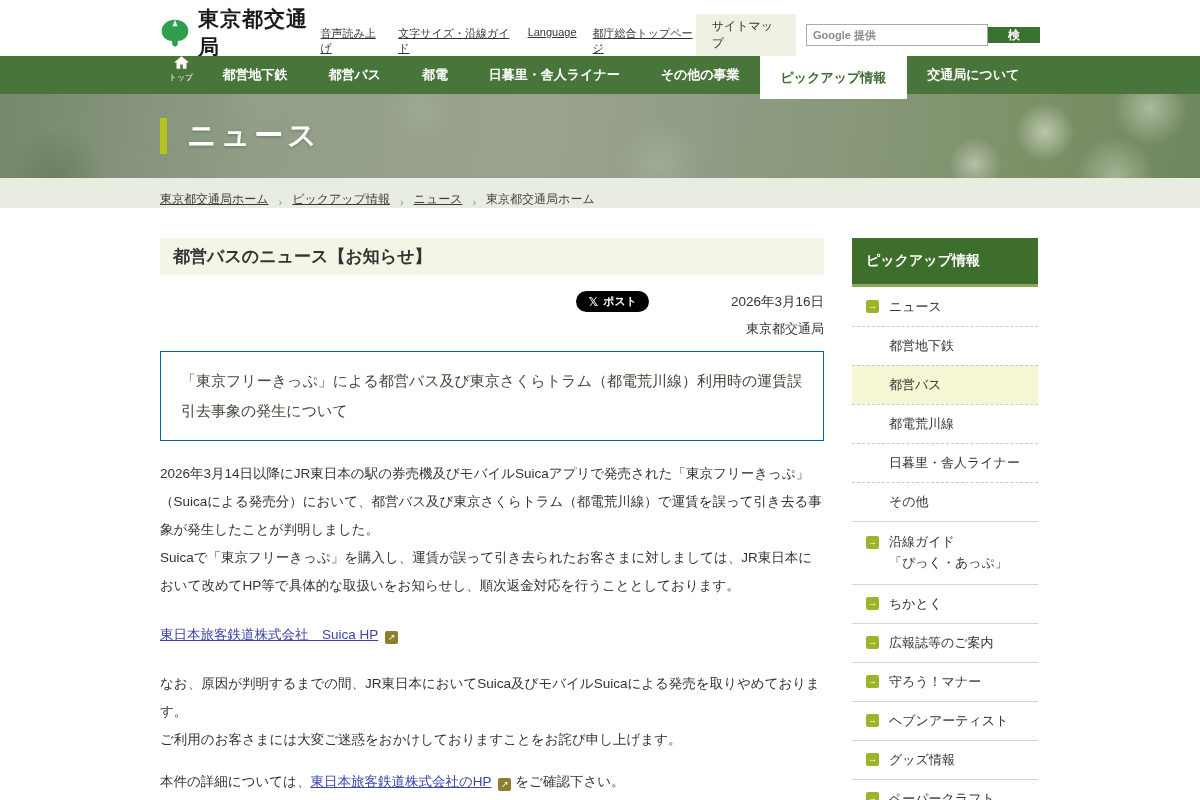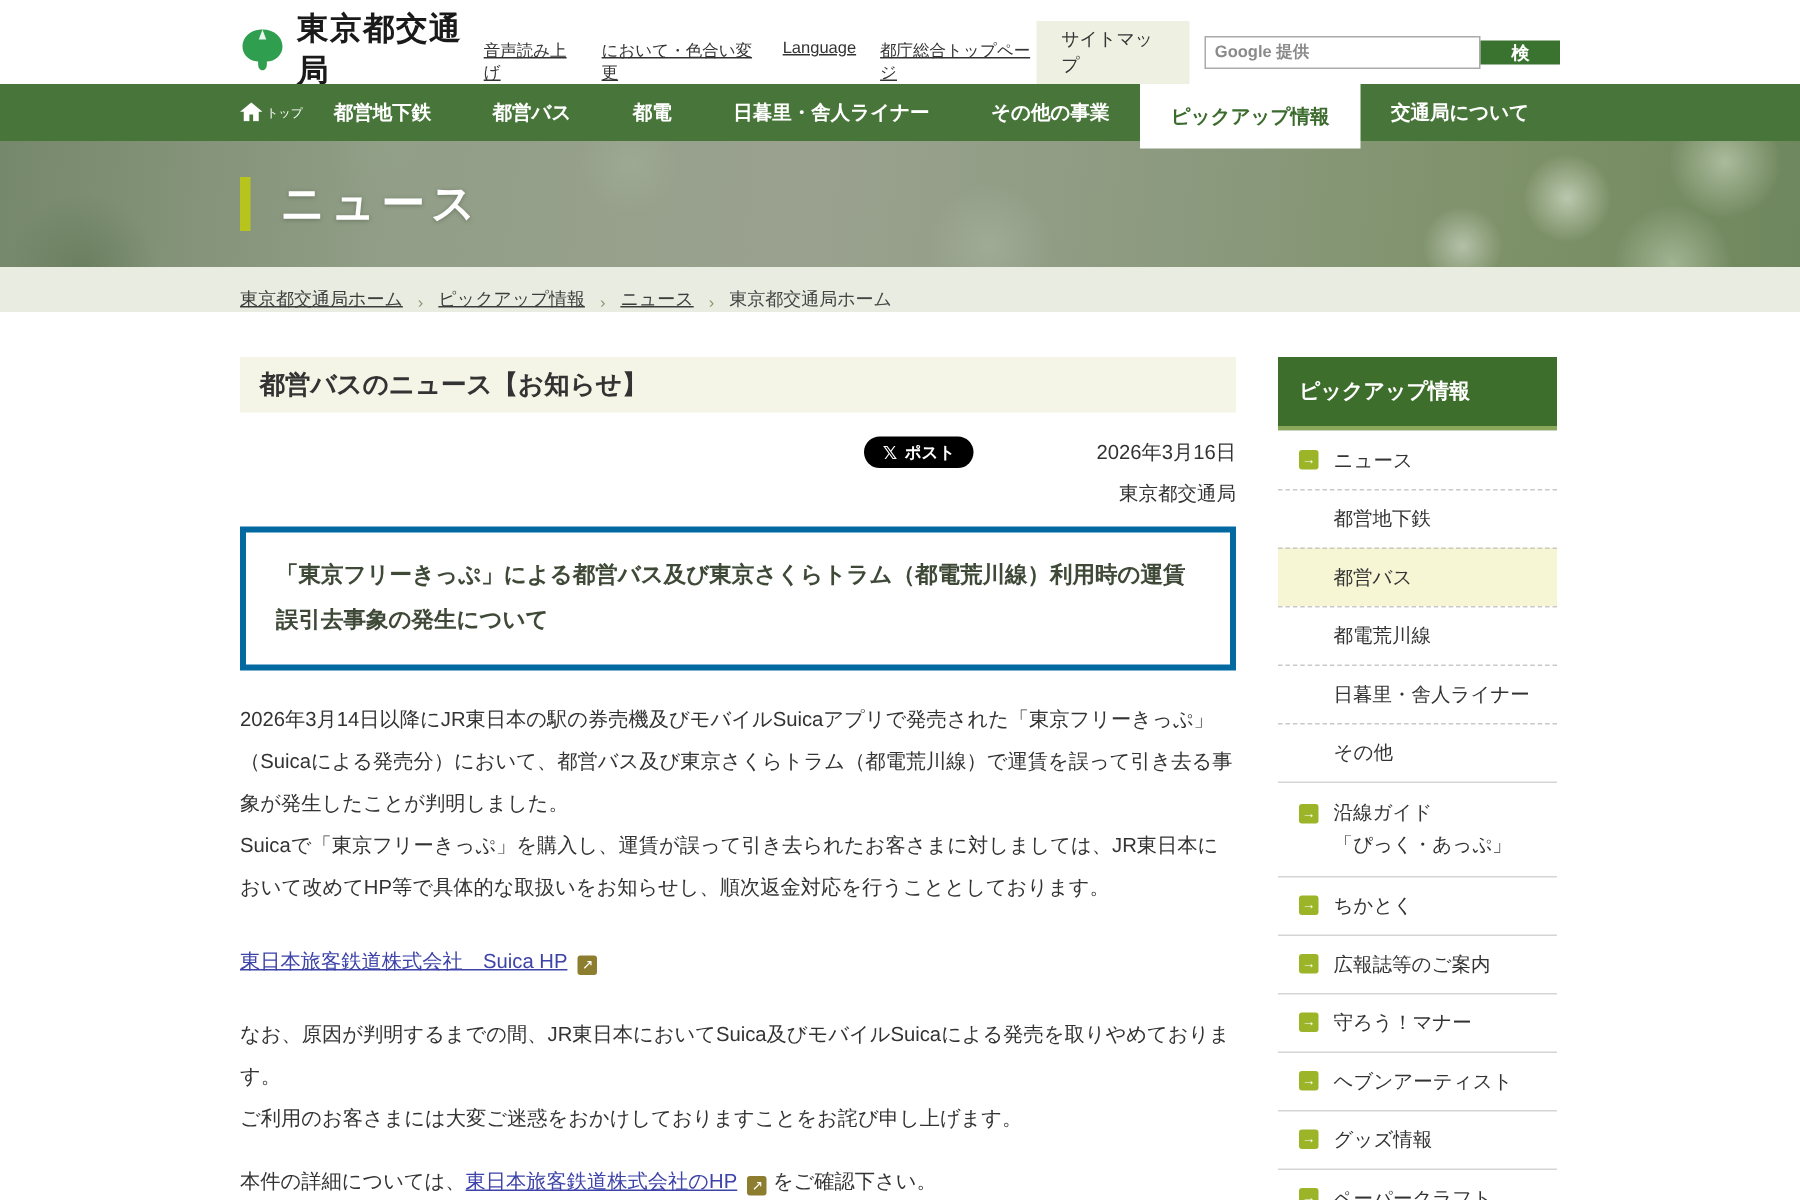--- a/index.html
+++ b/index.html
@@ -20,21 +20,21 @@
   .search-row { display:flex; align-items:center; margin-top:8px; }
   .sitemap-btn { background:#eef0e1; font-size:12px; color:#333; padding:4px 16px; margin-right:10px; }
   .search-input { width:195px; height:22px; border:1px solid #aaa; font-size:11px; padding:0 6px; color:#777; }
   .search-input::placeholder { color:#8a8a8a; font-weight:bold; }
   .search-btn { background:#3a7330; color:#fff; border:none; font-size:12px; font-weight:bold;
     height:16px; padding:0 15px; cursor:pointer; }
 
   
   .global-nav { background:#48763a; height:38px; position:relative; z-index:5; }
   .nav-inner { display:flex; height:38px; }
-  .nav-home { width:42px; display:flex; align-items:center; justify-content:space-between;
+  .nav-home { width:42px; display:flex; flex-direction:column; align-items:center; justify-content:flex-start;
     color:#fff; font-size:8px; gap:1px; cursor:pointer; }
   .nav-item { flex:1 1 auto; display:flex; align-items:center; justify-content:center;
     color:#fff; font-size:13px; font-weight:bold; cursor:pointer; white-space:nowrap; padding:0 10px; }
   .nav-item.active { background:#fff; color:#3c6b2e; height:43px; }
 
   
   .page-banner { height:84px; position:relative;
     background:
       radial-gradient(circle 42px at 1045px 38px, rgba(238,244,230,0.55), rgba(238,244,230,0) 70%),
       radial-gradient(circle 52px at 1150px 14px, rgba(225,235,215,0.5), rgba(225,235,215,0) 72%),
@@ -63,22 +63,22 @@
 
   
   .section-title-bar { background:#f5f5e7; padding:7px 13px; font-size:17px; font-weight:bold; color:#333; }
   .meta-row { display:flex; justify-content:flex-end; align-items:center; margin-top:16px; }
   .xpost-btn { background:#000; color:#fff; border-radius:13px; height:21px; padding:0 12px;
     display:flex; align-items:center; gap:5px; font-size:11px; font-weight:bold; cursor:pointer;
     margin-right:82px; }
   .xpost-x { font-size:12px; font-weight:bold; }
   .meta-date { font-size:13.5px; color:#333; }
   .meta-author { text-align:right; font-size:13px; color:#333; margin-top:8px; }
-  .headline-box { border:4px solid #0369a1; margin-top:13px; padding:14px 20px;
-    font-size:15px; font-weight:bold; color:#3e4937; line-height:2.0; }
+  .headline-box { border:1px solid #0369a1; margin-top:13px; padding:14px 20px;
+    font-size:15px; font-weight:normal; color:#3e4937; line-height:2.0; }
   .body-par { font-size:13.5px; line-height:28px; color:#333; }
   .par1 { margin-top:19px; }
   .link-line { margin-top:26px; font-size:13.5px; }
   .article-link { color:#3d43a8; text-decoration:underline; }
   .ext-icon { display:inline-block; width:13px; height:13px; background:#8d7d2f; color:#fff;
     font-size:9px; line-height:13px; text-align:center; border-radius:2px; margin-left:7px;
     vertical-align:-1px; }
   .par2 { margin-top:26px; }
   .par3 { margin-top:14px; }
 
@@ -107,21 +107,21 @@
         <svg width="30" height="30" viewBox="0 0 36 36">
           <path fill="#2f9e4e" d="M18 2 C28 2 34 8.5 34 15.5 C34 22.5 28 27.5 21.5 27.5 L21.5 29.5 C21.5 32.5 20.2 34.5 18 34.5 C15.8 34.5 14.5 32.5 14.5 29.5 L14.5 27.5 C8 27.5 2 22.5 2 15.5 C2 8.5 8 2 18 2 Z"></path>
           <path fill="#fff" d="M18 2 L21 10 L15 10 Z" opacity="0.9"></path>
         </svg>
       </span>
       <span class="logo-text">東京都交通局</span>
     </a>
     <div class="header-right">
       <nav class="utility">
         <a>音声読み上げ</a>
-        <a>において・色合い変更</a>
+        <a>文字サイズ・沿線ガイド</a>
         <a>Language</a>
         <a>都庁総合トップページ</a>
       </nav>
       <div class="search-row">
         <a class="sitemap-btn">サイトマップ</a>
         <input class="search-input" type="text" placeholder="Google 提供" style="">
         <button class="search-btn">検索</button>
       </div>
     </div>
   </div>

